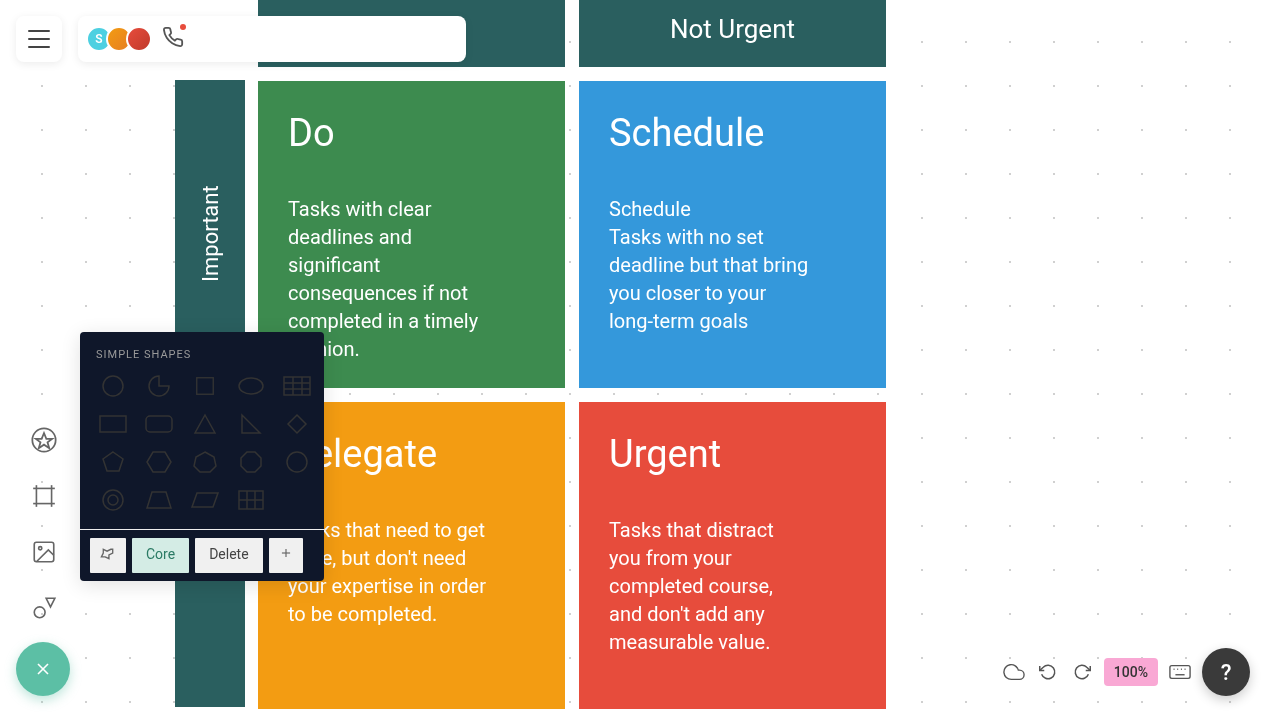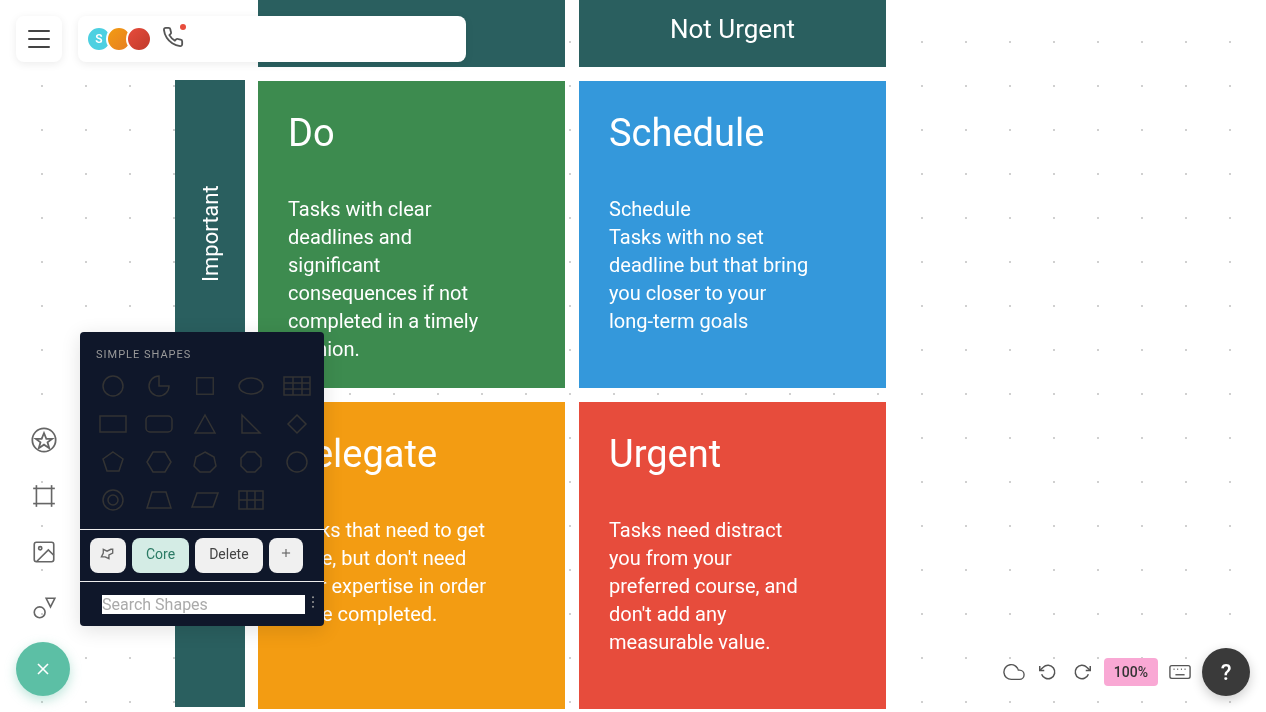--- a/index.html
+++ b/index.html
@@ -92,21 +92,21 @@
 .shapes-label { font-size: 11px; letter-spacing: 1px; color: #999; padding: 0 16px 10px; }
 .shapes-grid {
   display: grid; grid-template-columns: repeat(5, 1fr);
   gap: 8px; padding: 0 14px 14px;
 }
 .shape-cell { width: 38px; height: 30px; display:flex; align-items:center; justify-content:center; cursor:pointer; }
 .shape-cell svg { stroke: #333; stroke-width: 1.5; fill: none; }
 
 .shape-tabs { display: flex; gap: 6px; padding: 8px 10px; border-top: 1px solid #eee; }
 .shape-tab {
-  padding: 8px 14px; border-radius: 8px; font-size: 14px; color: #444;
+  padding: 8px 14px; border-radius: 1px; font-size: 14px; color: #444;
   cursor: pointer; background: #f0f0f0;
 }
 .shape-tab.active { background: #d4ece5; color: #2a7a64; }
 .shape-tab.icon-tab { padding: 8px 10px; }
 
 .shape-search {
   display: flex; align-items: center; padding: 12px 14px; border-top: 1px solid #eee;
 }
 .shape-search input {
   border: none; outline: none; font-size: 16px; flex: 1; color: #333;
@@ -150,21 +150,21 @@
       <h2>Schedule</h2>
       <p style="white-space:pre-line">Schedule
 Tasks with no set deadline but that bring you closer to your long-term goals</p>
     </div>
     <div class="quad q-delegate">
       <h2>Delegate</h2>
       <p>Tasks that need to get done, but don't need your expertise in order to be completed.</p>
     </div>
     <div class="quad q-delete">
       <h2>Urgent</h2>
-      <p>Tasks need distract you from your preferred course, and don't add any measurable value.</p>
+      <p>Tasks that distract you from your completed course, and don't add any measurable value.</p>
     </div>
   </div>
 </div>
 
 <div class="hamburger-btn">
   <span></span>
     <span></span>
     <span></span>
 </div>
 
@@ -337,34 +337,20 @@
       <svg width="16" height="16" viewBox="0 0 24 24" fill="none" stroke="#666" stroke-width="2">
           <path d="M12 2l4 4-2 6 4 4-6 2-4 4-2-6-4-4 6-2 2-6z" transform="rotate(45 12 12)"></path>
         </svg>
     </div>
     <div class="shape-tab active">Core</div>
     <div class="shape-tab">Delete</div>
     <div class="shape-tab icon-tab">
       <svg width="14" height="14" viewBox="0 0 24 24" fill="none" stroke="#666" stroke-width="2">
           <line x1="12" y1="5" x2="12" y2="19"></line>
           <line x1="5" y1="12" x2="19" y2="12"></line>
-        </svg>
-    </div>
-  </div>
-  <div class="shape-search">
-    <svg width="18" height="18" viewBox="0 0 24 24" fill="none" stroke="#aaa" stroke-width="2">
-        <circle cx="11" cy="11" r="8"></circle>
-        <line x1="21" y1="21" x2="16.65" y2="16.65"></line>
-      </svg>
-    <input type="text" placeholder="Search Shapes" style="">
-    <div class="more-dots">
-      <svg width="16" height="16" viewBox="0 0 24 24" fill="#999">
-          <circle cx="12" cy="5" r="1.5"></circle>
-          <circle cx="12" cy="12" r="1.5"></circle>
-          <circle cx="12" cy="19" r="1.5"></circle>
         </svg>
     </div>
   </div>
 </div>
 
 <div class="bottom-right">
   <div class="br-btn">
     <svg width="22" height="22" viewBox="0 0 24 24" fill="none" stroke="currentColor" stroke-width="1.5">
         <path d="M18 10h-1.26A8 8 0 1 0 9 20h9a5 5 0 0 0 0-10z"></path>
       </svg>

